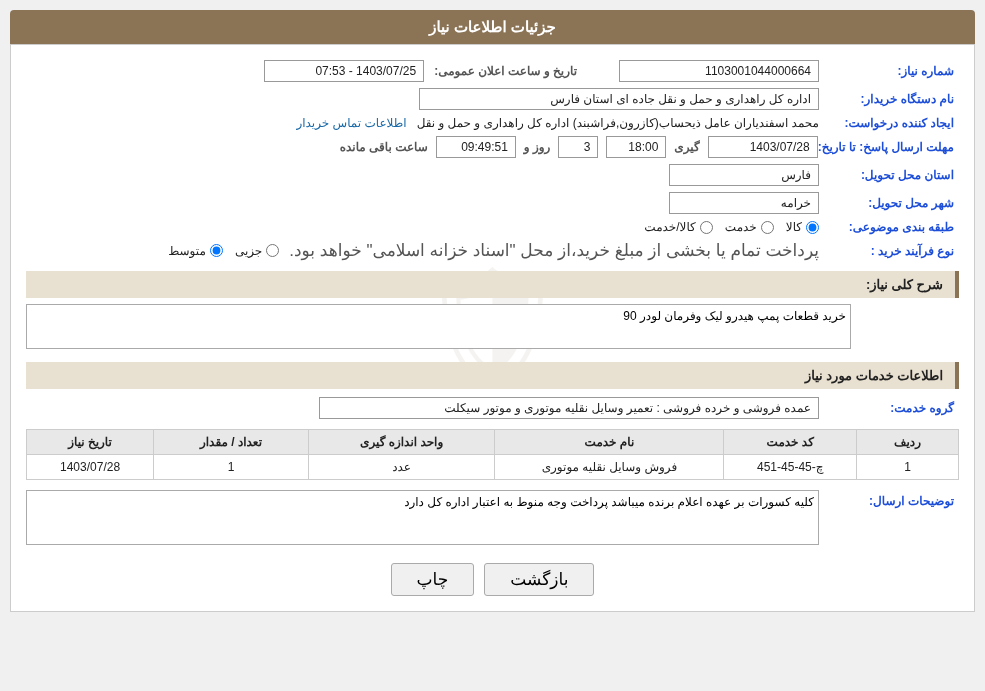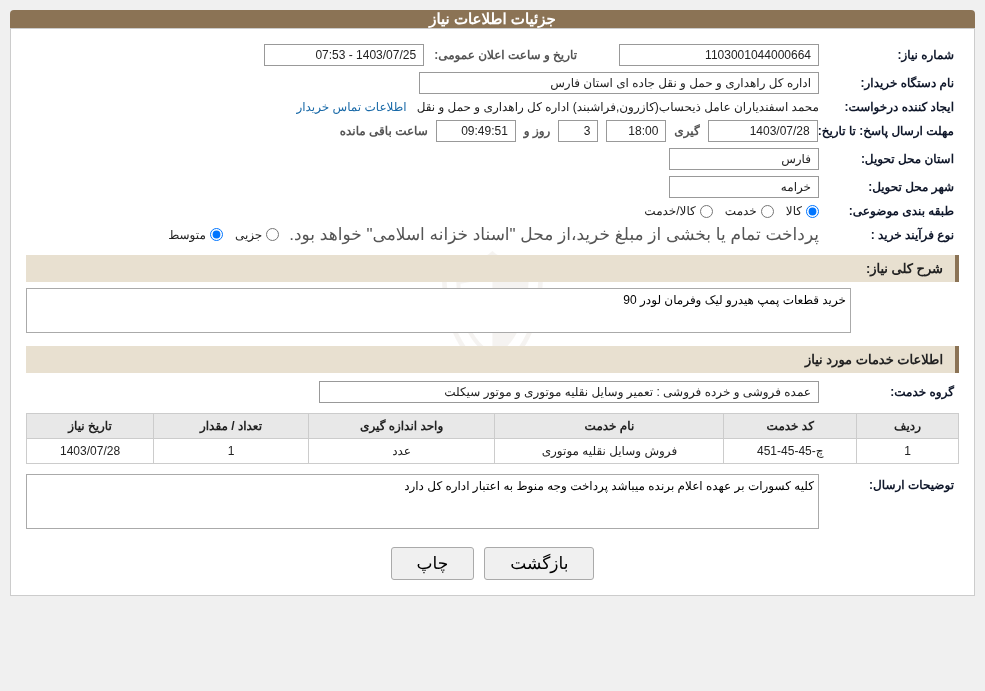--- a/index.html
+++ b/index.html
@@ -13,21 +13,21 @@
     .page-wrapper {
       width: 985px;
       min-height: 691px;
       background: #f0f0f0;
       padding: 10px;
     }
     .header-bar {
       background: #8b7355;
       color: white;
       text-align: center;
-      padding: 0 15px;
+      padding: 8px 15px;
       font-size: 15px;
       font-weight: bold;
       border-radius: 4px 4px 0 0;
       margin-bottom: 0;
     }
     .main-card {
       background: white;
       border: 1px solid #ccc;
       padding: 15px;
     }
@@ -126,21 +126,21 @@
     }
     .flex-row-info {
       display: flex;
       align-items: center;
       margin-bottom: 6px;
       gap: 0;
     }
     .flex-row-info .label-part {
       min-width: 140px;
       font-weight: bold;
-      color: #0f172a;
+      color: #1d4ed8;
       text-align: right;
       padding-right: 5px;
     }
     .flex-row-info .value-part {
       flex: 1;
     }
     .border-input {
       border: 1px solid #999;
       padding: 3px 7px;
       min-width: 80px;

